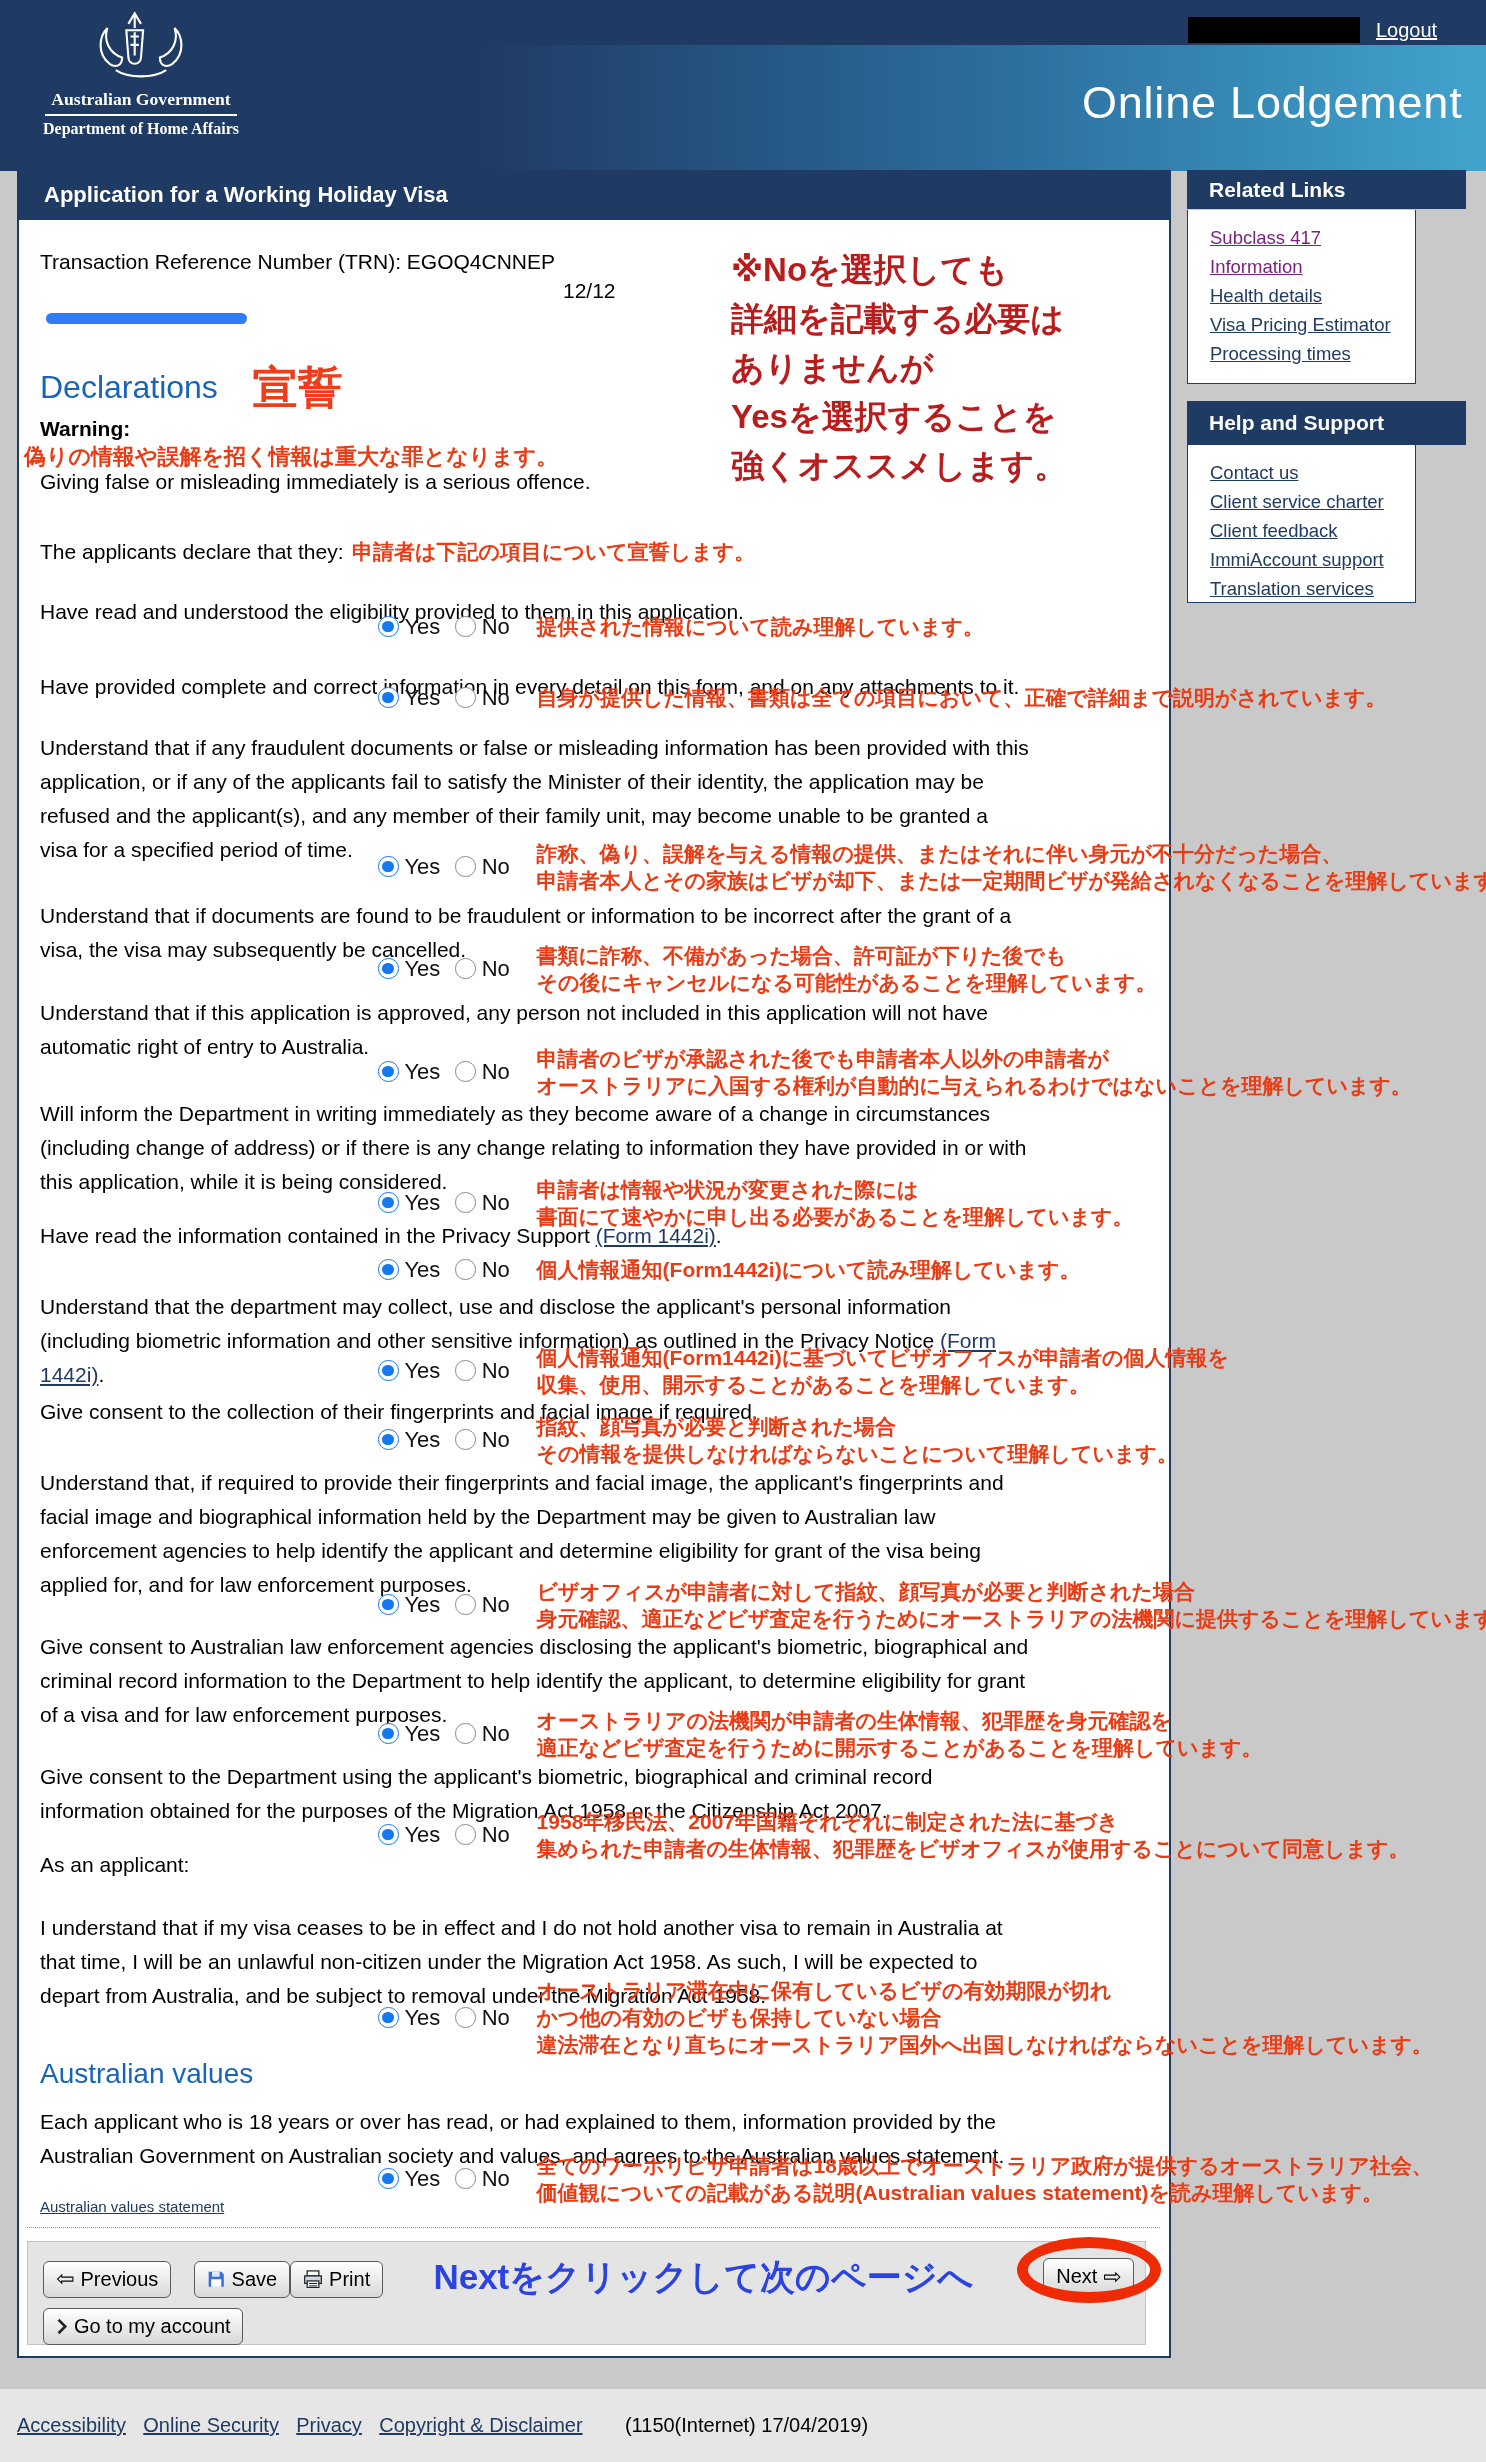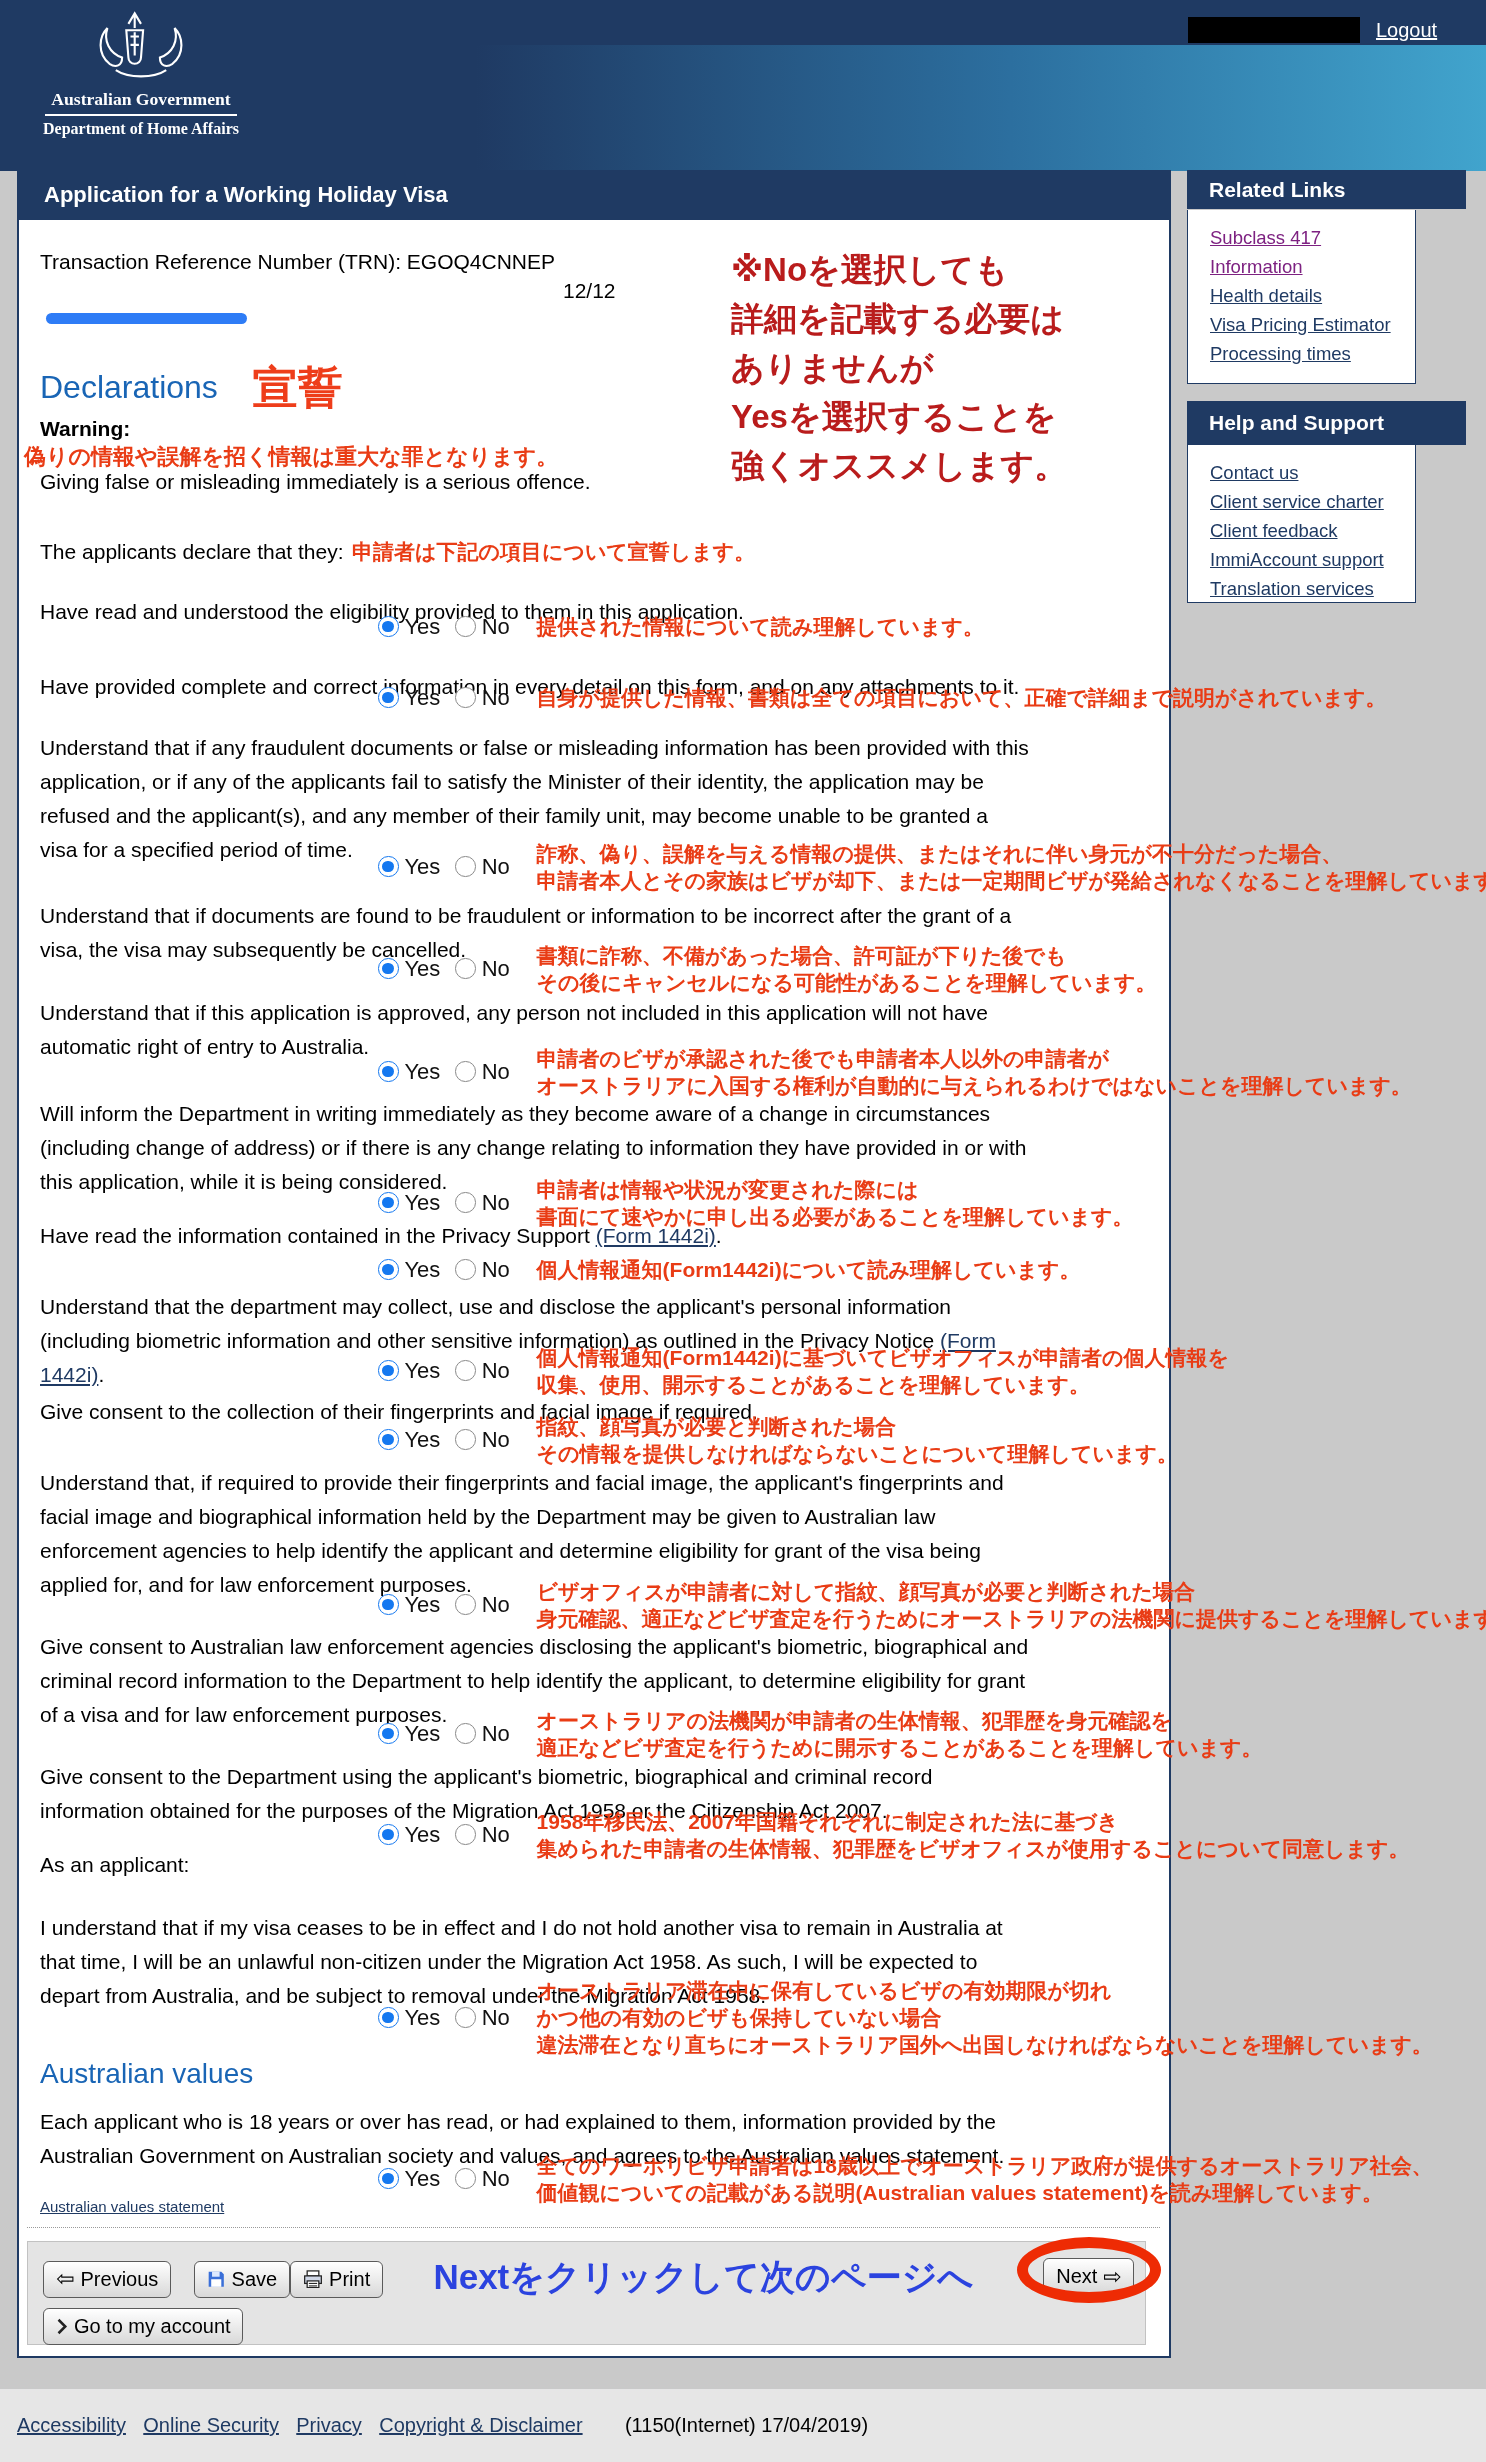--- a/index.html
+++ b/index.html
@@ -66,20 +66,21 @@
 </style>
 </head>
 <body>
 
 <div id="page">
 
   <div class="abs" id="hdr-top"></div>
   <div class="abs" id="hdr-band"></div>
   <div class="abs" id="redacted"></div>
   <a class="abs" id="logout">Logout</a>
+  <div class="abs" id="lodgement">Online Lodgement</div>
   <div class="abs" id="logo">
     <svg class="crest" viewBox="0 0 120 80" width="126" height="84" style="margin:0 auto;">
       <g fill="none" stroke="#fff" stroke-width="2">
         <path d="M48 18 l6 -10 6 10 M54 8 v14"></path>
         <path d="M46 24 h16 l-2 26 a6 6 0 0 1 -12 0 z" fill="none"></path>
         <path d="M50 30 h8 M50 38 h8 M54 26 v22"></path>
         <path d="M42 50 C30 46 24 34 28 22 C20 30 18 46 30 56 C36 60 42 58 42 50 Z"></path>
         <path d="M78 50 C90 46 96 34 92 22 C100 30 102 46 90 56 C84 60 78 58 78 50 Z"></path>
         <path d="M36 62 C48 70 72 70 84 62"></path>
       </g>

